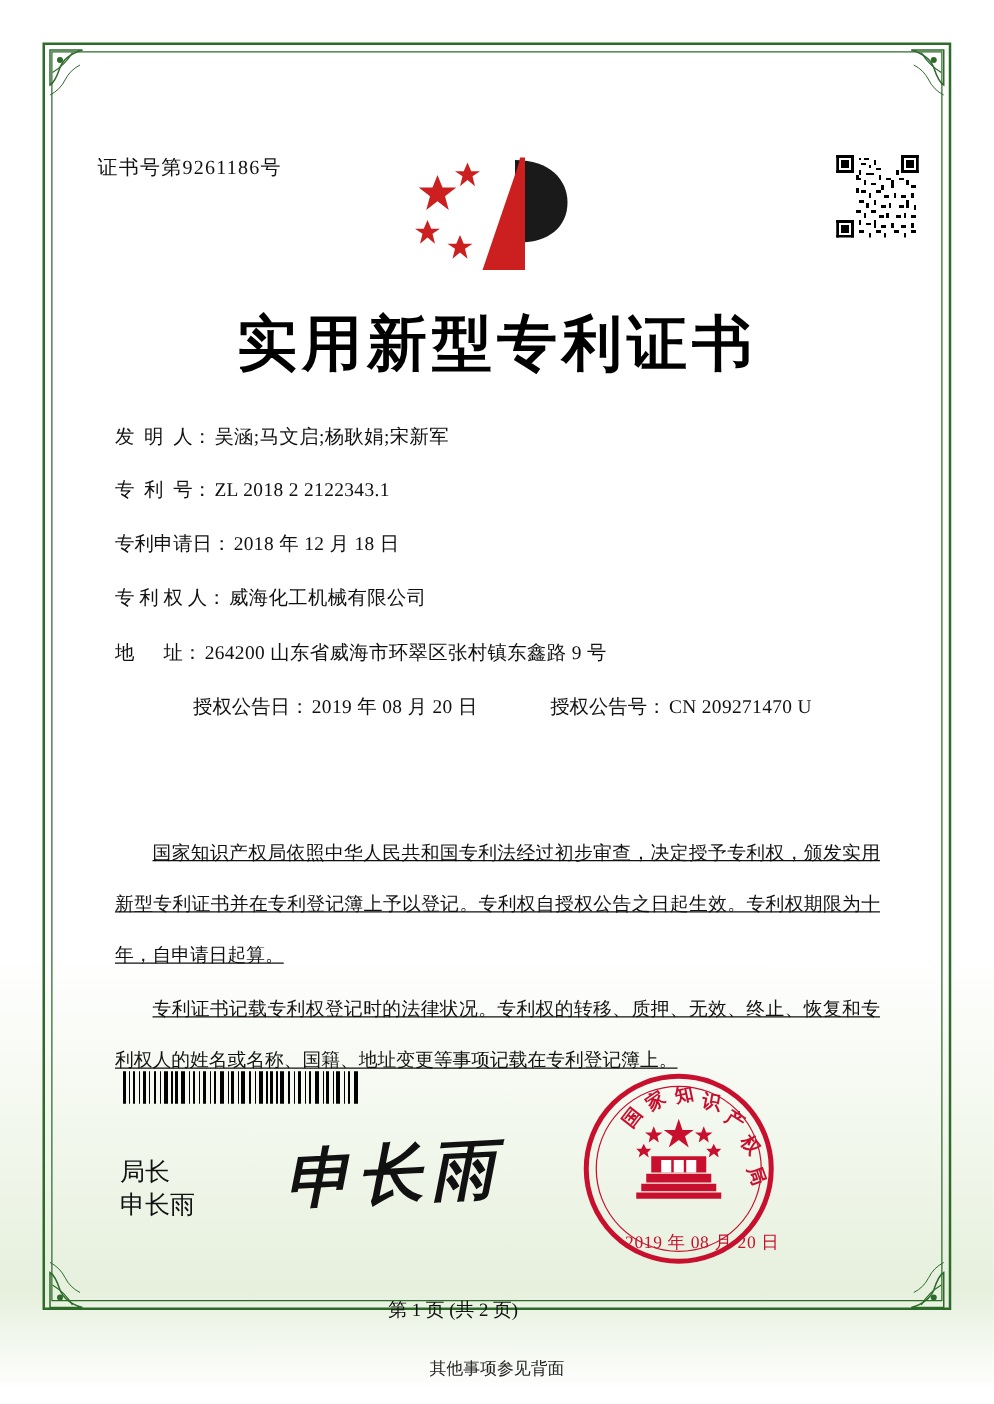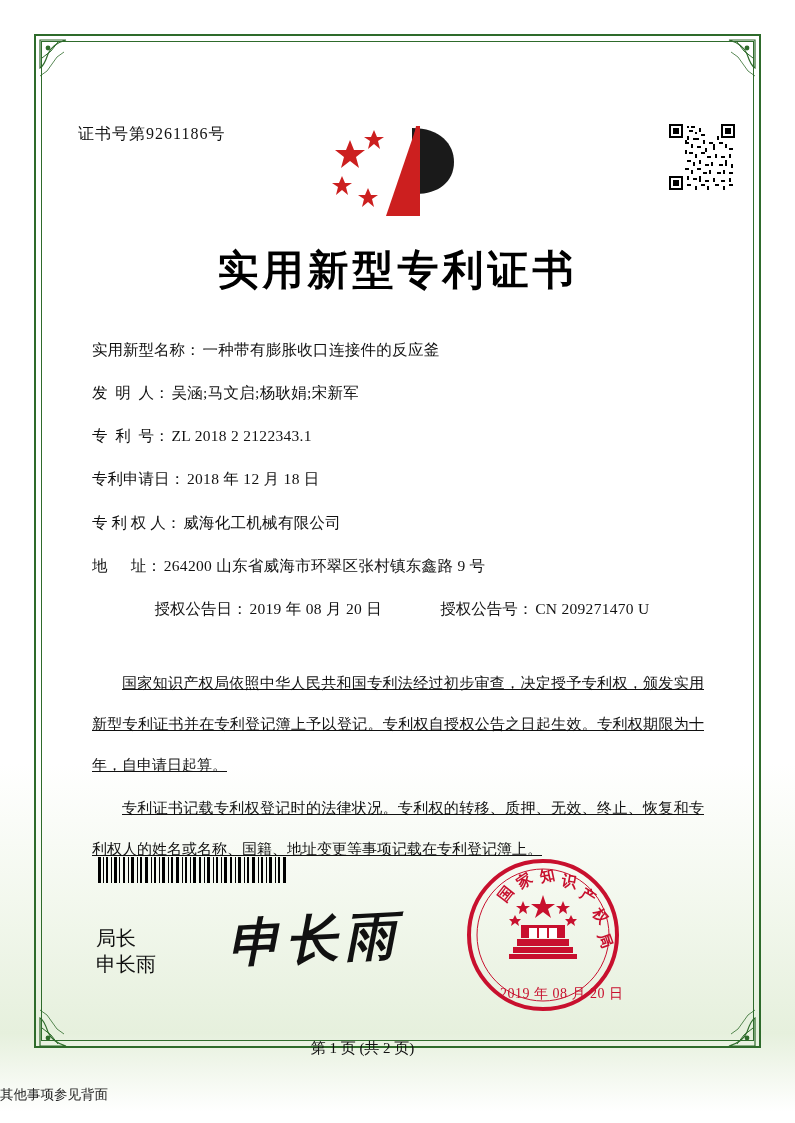--- a/index.html
+++ b/index.html
@@ -77,21 +77,21 @@
     width: 66px; height: 66px;
   }
   .qr svg { width: 100%; height: 100%; display:block; }
 
   
   .main-title {
     position: absolute;
     left: 0; top: 243px;
     width: 795px;
     text-align: center;
-    font-size: 41px;
+    font-size: 48px;
     font-weight: bold;
     letter-spacing: 4px;
     font-family: "DejaVu Serif", "Liberation Serif", serif;
     color: #000;
   }
 
   
   .fields {
     position: absolute;
     left: 92px; top: 340px;
@@ -183,20 +183,21 @@
     position: absolute;
     left: 0; top: 1039px;
     width: 725px;
     text-align: center;
     font-size: 15px;
   }
   .footer-note {
     position: absolute;
     left: 0; top: 1086px;
     width: 795px;
+    text-align: center;
     font-size: 13.5px;
     color: #222;
   }
 </style>
 </head>
 <body>
 
 <div class="page">
 
   <div class="frame-outer"></div>
@@ -330,24 +331,20 @@
         <rect x="8" y="8" width="1" height="1"></rect>
           <rect x="24" y="6" width="1" height="2"></rect>
       </g>
     </svg>
   </div>
 
   <div class="main-title">实用新型专利证书</div>
 
   <div class="fields">
     <div class="field-row">
-      <span class="field-label">实用新型名称：</span>
-      <span class="field-value">一种带有膨胀收口连接件的反应釜</span>
-    </div>
-    <div class="field-row">
       <span class="field-label">发  明  人：</span>
       <span class="field-value">吴涵;马文启;杨耿娟;宋新军</span>
     </div>
     <div class="field-row">
       <span class="field-label">专  利  号：</span>
       <span class="field-value">ZL 2018 2 2122343.1</span>
     </div>
     <div class="field-row">
       <span class="field-label">专利申请日：</span>
       <span class="field-value">2018 年 12 月 18 日</span>

